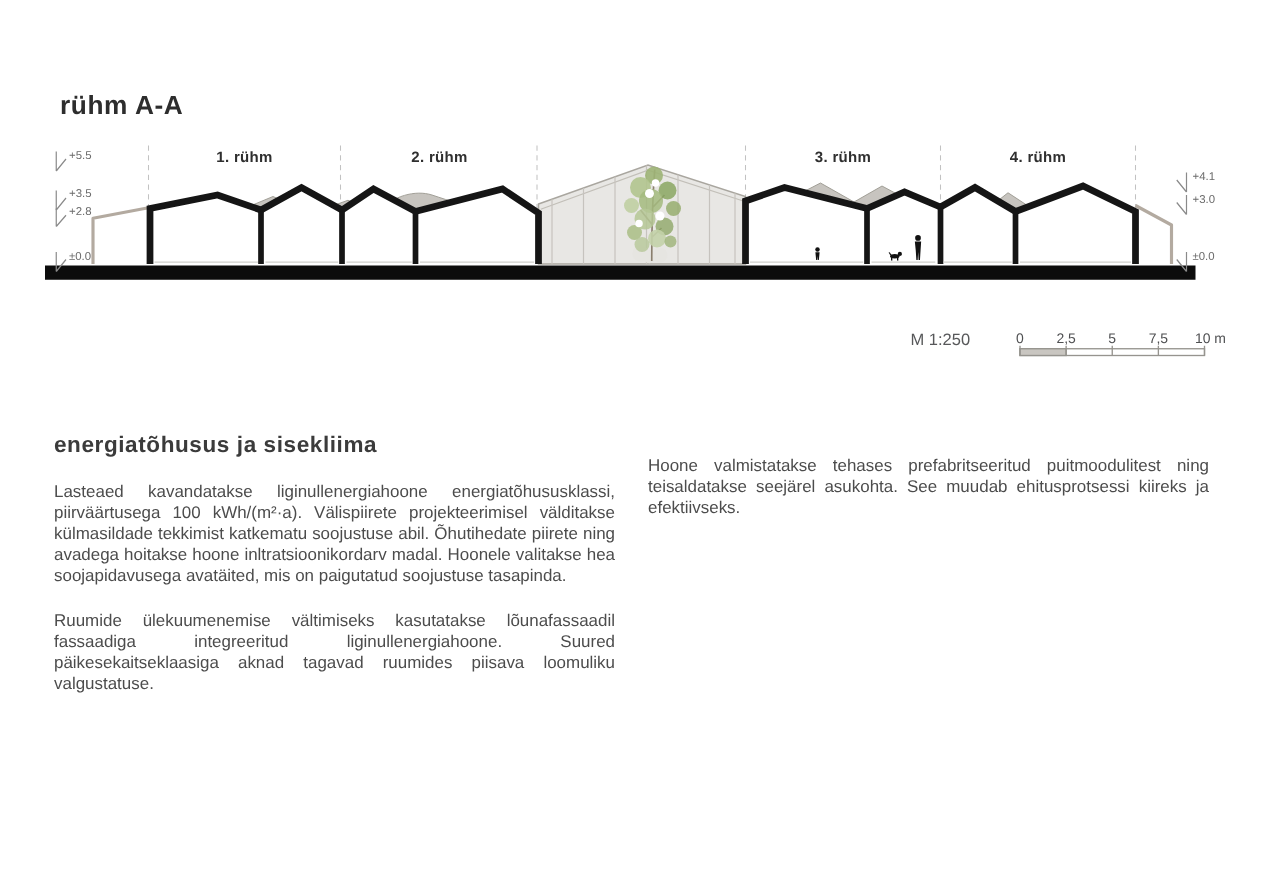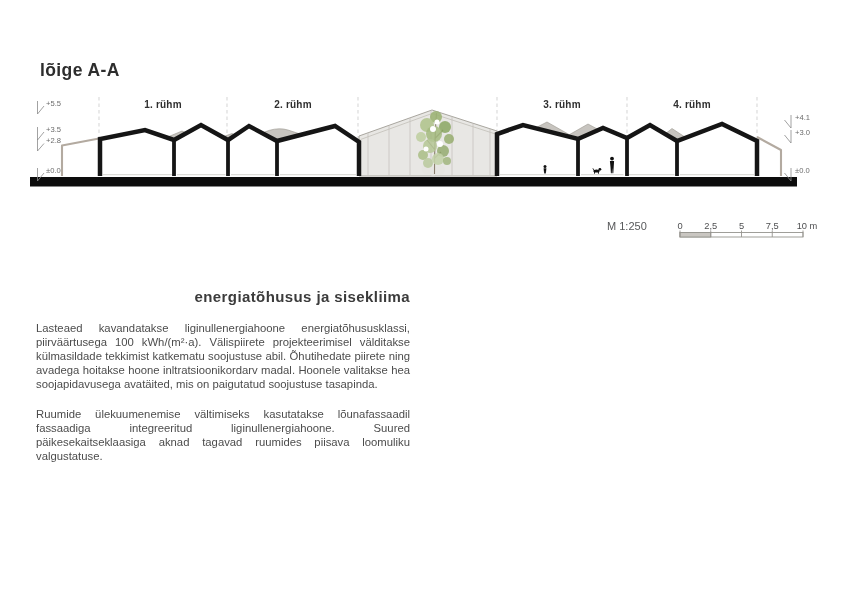--- a/index.html
+++ b/index.html
@@ -15,34 +15,34 @@
   .drawing{position:absolute;left:0;top:0;width:842px;height:260px;}
   .group-label{font-size:10px;font-weight:700;fill:#2f2f2f;letter-spacing:.2px;}
   .elev-label{font-size:7.6px;fill:#6b6b6b;}
   .scale-label{font-size:11px;fill:#57585a;}
   .scale-tick-label{font-size:9.3px;fill:#4e4f51;}
   .col{position:absolute;top:288px;width:374px;}
   .col-left{left:36px;}
   .col-right{left:432px;}
   .col h2{
     margin:0 0 3px 0;font-size:15px;font-weight:700;
-    letter-spacing:.4px;color:#3b3b3b;text-align:right;
+    letter-spacing:.4px;color:#3b3b3b;
   }
   .col p{
     margin:16px 0 14px 0;font-size:11.3px;line-height:14px;
     text-align:justify;color:#4c4c4c;
   }
   .col p:last-child{margin-bottom:0;}
 </style>
 </head>
 <body>
 
 <div class="page">
 
-  <h1 class="page-title">lõige A-A</h1>
+  <h1 class="page-title">rühm A-A</h1>
 
   <svg class="drawing" viewBox="0 0 842 260" aria-label="section A-A drawing">
 
     <g stroke="#c2c2c2" stroke-width="0.7" stroke-dasharray="3.5 3">
       <line x1="99" y1="97" x2="99" y2="176"></line>
       <line x1="227" y1="97" x2="227" y2="176"></line>
       <line x1="358" y1="97" x2="358" y2="176"></line>
       <line x1="497" y1="97" x2="497" y2="176"></line>
       <line x1="627" y1="97" x2="627" y2="176"></line>
       <line x1="757" y1="97" x2="757" y2="176"></line>
@@ -201,15 +201,16 @@
     </g>
   </svg>
 
   <section class="col col-left">
     <h2>energiatõhusus ja sisekliima</h2>
     <p>Lasteaed kavandatakse liginullenergiahoone energiatõhususklassi, piirväärtusega 100 kWh/(m²·a). Välispiirete projekteerimisel välditakse külmasildade tekkimist katkematu soojustuse abil. Õhutihedate piirete ning avadega hoitakse hoone inltratsioonikordarv madal. Hoonele valitakse hea soojapidavusega avatäited, mis on paigutatud soojustuse tasapinda.</p>
     <p>Ruumide ülekuumenemise vältimiseks kasutatakse lõunafassaadil fassaadiga integreeritud liginullenergiahoone. Suured päikesekaitseklaasiga aknad tagavad ruumides piisava loomuliku valgustatuse.</p>
   </section>
 
   <section class="col col-right">
+    <p>Hoone valmistatakse tehases prefabritseeritud puitmoodulitest ning teisaldatakse seejärel asukohta. See muudab ehitusprotsessi kiireks ja efektiivseks.</p>
   </section>
 
 </div>
 
 </body></html>

